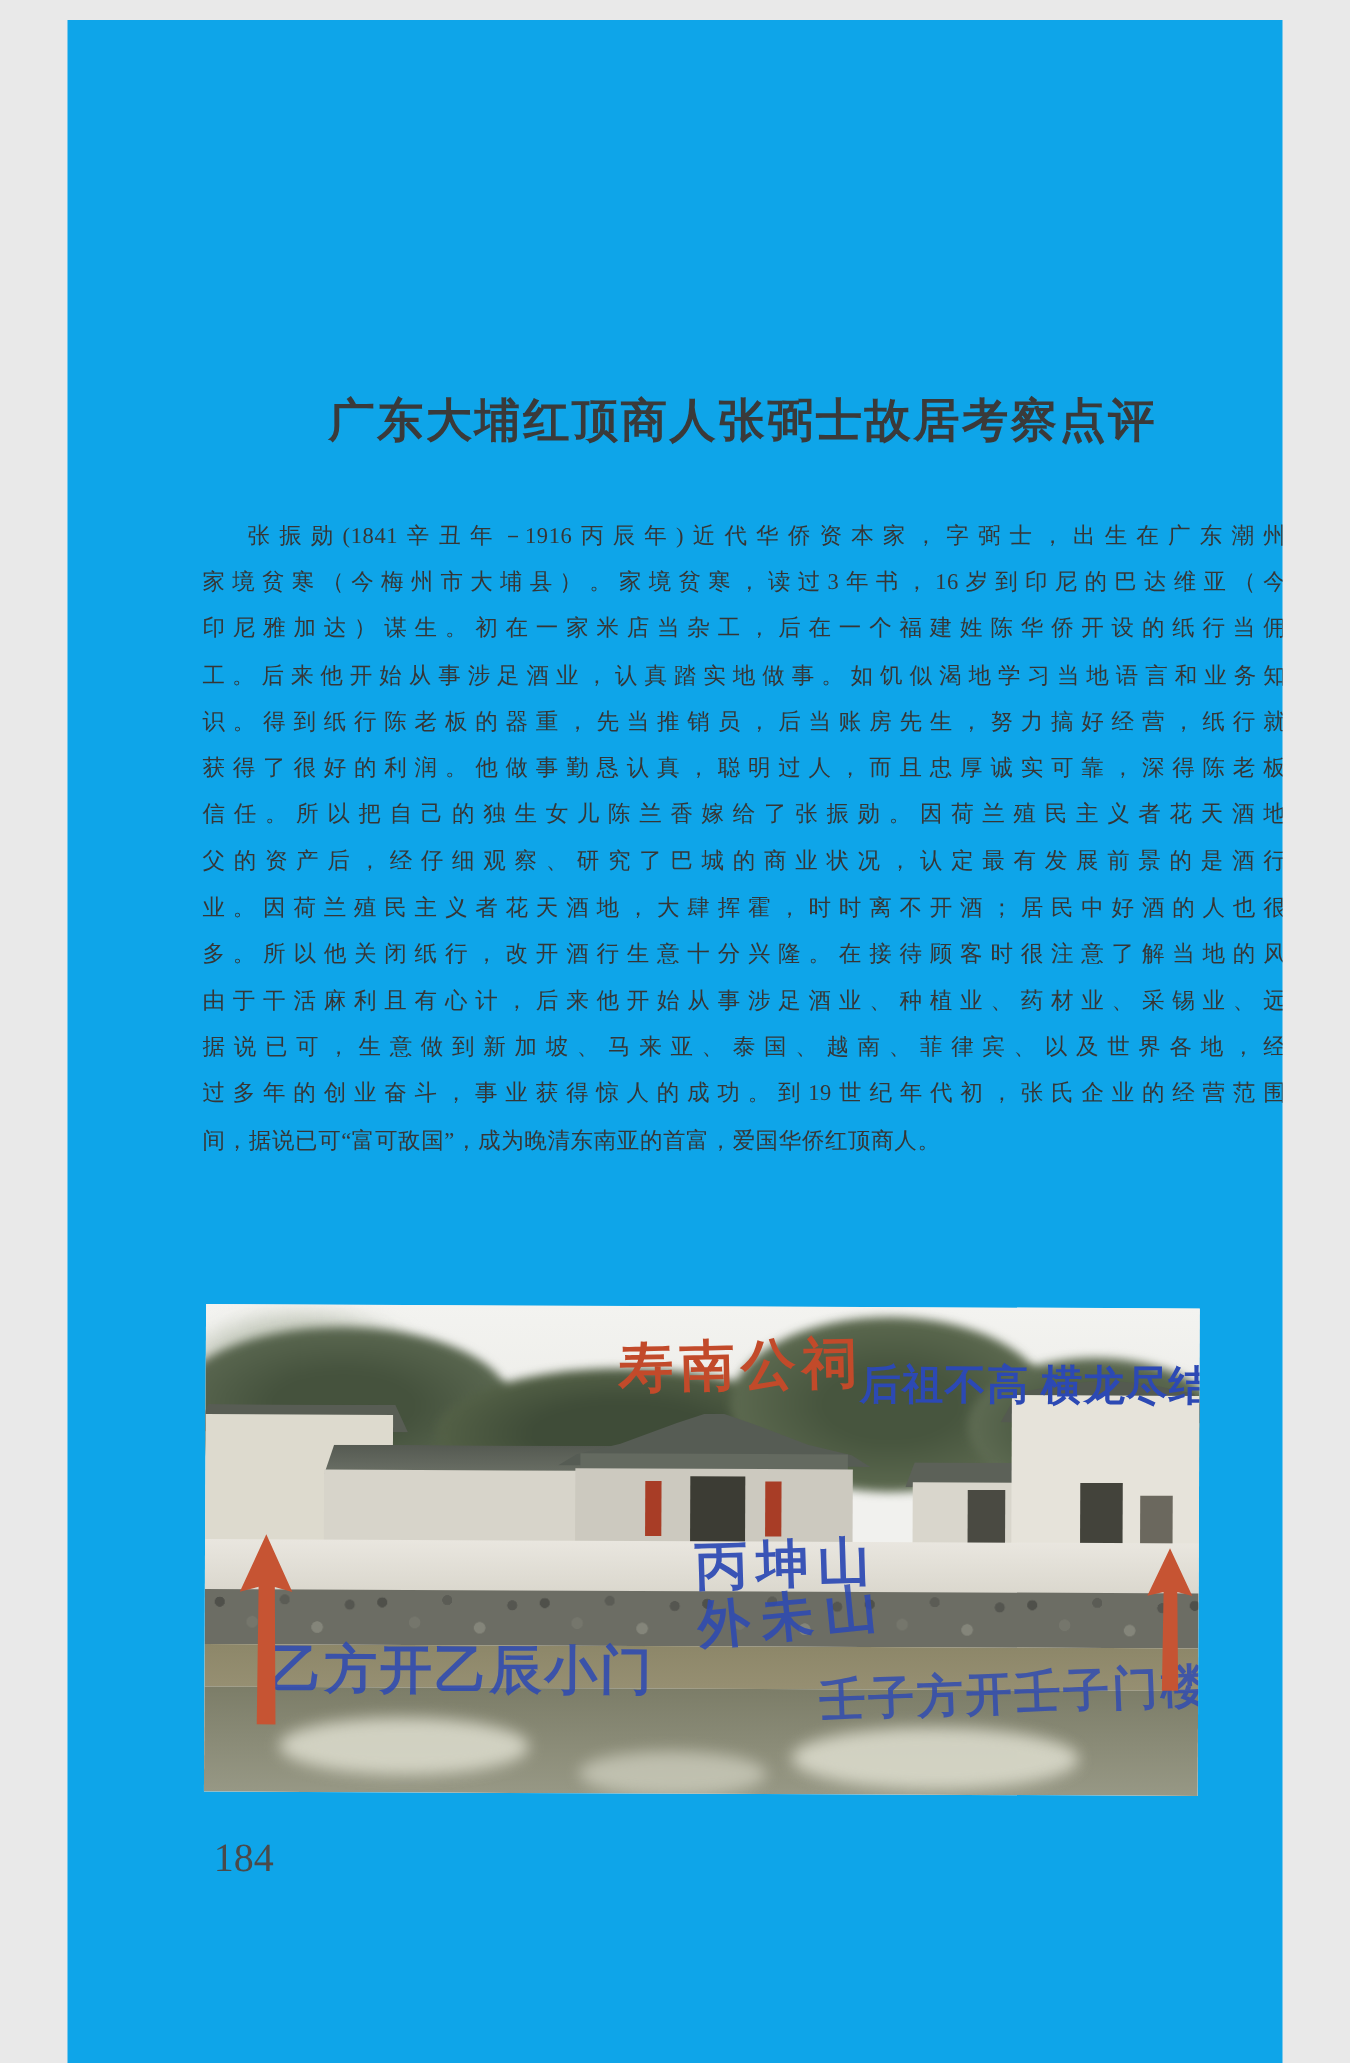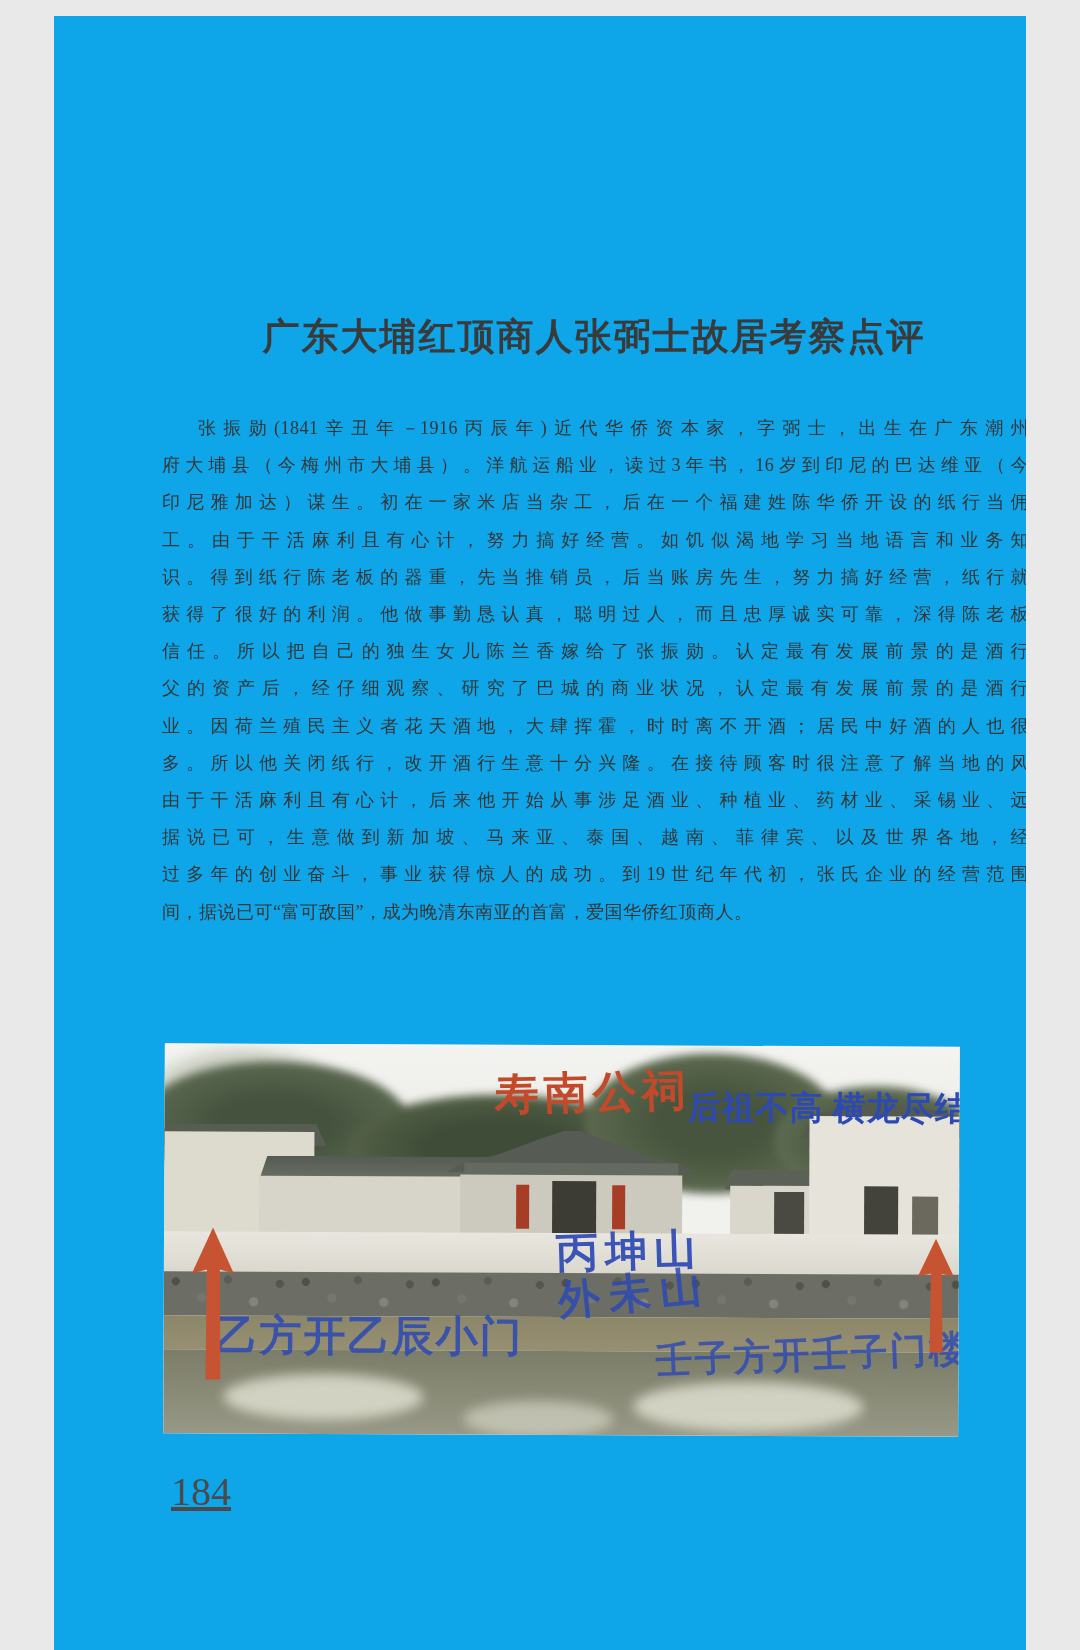--- a/index.html
+++ b/index.html
@@ -15,21 +15,21 @@
     color:#3a3a3a;
   }
   .article{
     position:absolute;top:394px;left:108px;width:867px;
     font-size:18px;line-height:37.2px;color:#363636;
   }
   .article .line{text-align:justify;text-align-last:justify;white-space:nowrap;letter-spacing:.5px;}
   .article .line.indent{text-indent:2em;}
   .article .line.last{text-align-last:left;}
   .page-number{
-    position:absolute;left:117px;top:1452px;font-size:40px;color:#4a4a4a;text-decoration:underline;
+    position:absolute;left:117px;top:1452px;font-size:32px;color:#4a4a4a;
   }
 
   
   .photo{
     position:absolute;left:110px;top:1029px;width:795px;height:390px;margin:0;
     overflow:hidden;background:#f1f1ee;transform:rotate(.25deg);
   }
   .photo *{position:absolute;}
   .sky{left:0;top:0;width:795px;height:95px;background:linear-gradient(#f3f3f0,#ecece8);}
   .hill{left:-10px;top:2px;width:200px;height:95px;background:radial-gradient(ellipse at 45% 70%,#a9b1a0 0%,#c4c9bc 55%,rgba(240,240,236,0) 75%);filter:blur(5px);}
@@ -86,26 +86,26 @@
 </style>
 </head>
 <body>
 
 <div class="page">
 
   <h1 class="title">广东大埔红顶商人张弼士故居考察点评</h1>
 
   <div class="article">
       <div class="line indent">张振勋(1841辛丑年－1916丙辰年)近代华侨资本家，字弼士，出生在广东潮州</div>
-      <div class="line">府大埔县（今梅州市大埔县）。洋航运船业，读过3年书，16岁到印尼的巴达维亚（今</div>
+      <div class="line">家境贫寒（今梅州市大埔县）。家境贫寒，读过3年书，16岁到印尼的巴达维亚（今</div>
       <div class="line">印尼雅加达）谋生。初在一家米店当杂工，后在一个福建姓陈华侨开设的纸行当佣</div>
-      <div class="line">工。由于干活麻利且有心计，努力搞好经营。如饥似渴地学习当地语言和业务知</div>
+      <div class="line">工。后来他开始从事涉足酒业，认真踏实地做事。如饥似渴地学习当地语言和业务知</div>
       <div class="line">识。得到纸行陈老板的器重，先当推销员，后当账房先生，努力搞好经营，纸行就</div>
       <div class="line">获得了很好的利润。他做事勤恳认真，聪明过人，而且忠厚诚实可靠，深得陈老板</div>
-      <div class="line">信任。所以把自己的独生女儿陈兰香嫁给了张振勋。认定最有发展前景的是酒行</div>
+      <div class="line">信任。所以把自己的独生女儿陈兰香嫁给了张振勋。因荷兰殖民主义者花天酒地</div>
       <div class="line">父的资产后，经仔细观察、研究了巴城的商业状况，认定最有发展前景的是酒行</div>
       <div class="line">业。因荷兰殖民主义者花天酒地，大肆挥霍，时时离不开酒；居民中好酒的人也很</div>
       <div class="line">多。所以他关闭纸行，改开酒行生意十分兴隆。在接待顾客时很注意了解当地的风</div>
       <div class="line">由于干活麻利且有心计，后来他开始从事涉足酒业、种植业、药材业、采锡业、远</div>
       <div class="line">据说已可，生意做到新加坡、马来亚、泰国、越南、菲律宾、以及世界各地，经</div>
       <div class="line">过多年的创业奋斗，事业获得惊人的成功。到19世纪年代初，张氏企业的经营范围</div>
       <div class="line last">间，据说已可“富可敌国”，成为晚清东南亚的首富，爱国华侨红顶商人。</div>
     </div>
 
   <figure class="photo">

